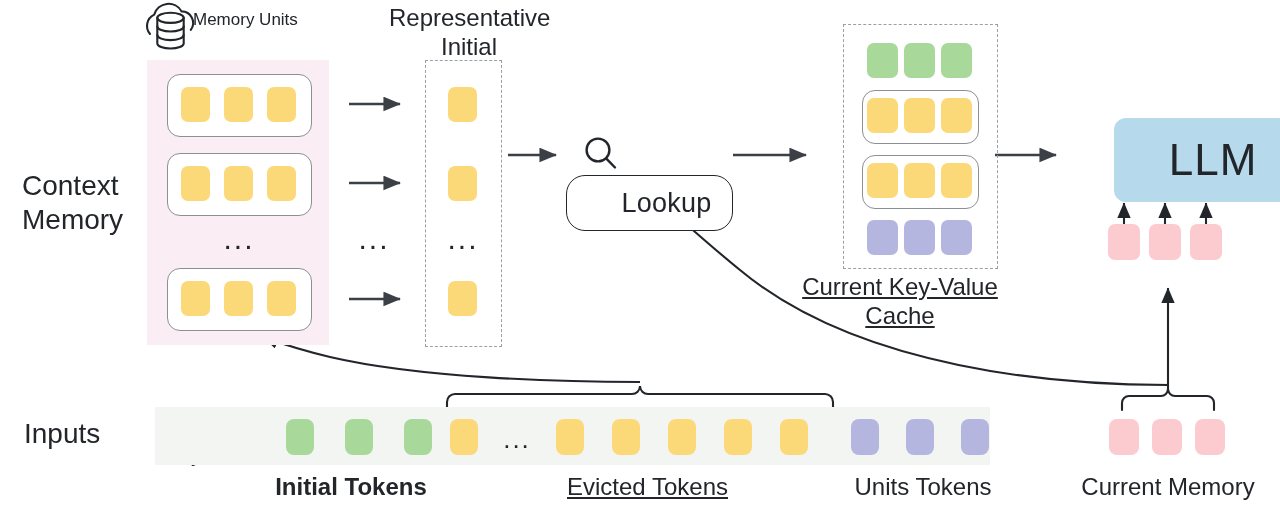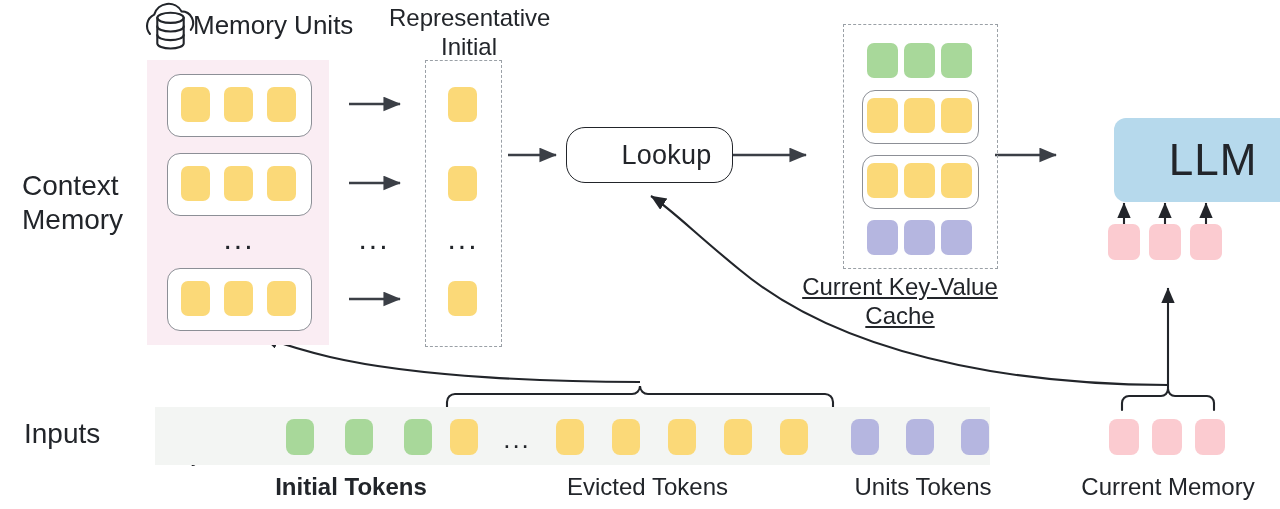--- a/index.html
+++ b/index.html
@@ -18,21 +18,21 @@
   .dashed{position:absolute;border:1.8px dashed #9aa0a6;background:transparent;}
 
   
   .pinkpanel{position:absolute;background:#FAEDF3;}
 
   
   .strip{position:absolute;background:#F3F5F3;}
 
   
   .lookup{position:absolute;border:1.8px solid #22252a;border-radius:19px;background:#fff;
-          display:flex;align-items:center;justify-content:center;gap:7px;}
+          display:flex;align-items:center;justify-content:center;gap:7px;margin-top:48px;}
   .lookup .ltxt{font-size:27px;letter-spacing:.2px;}
 
   
   .llmbox{position:absolute;border-radius:12px;display:flex;align-items:center;justify-content:center;}
   .llmbox .llmtxt{font-size:44px;letter-spacing:1px;color:#22252a;}
 
   .ell{position:absolute;color:#22252a;font-size:30px;letter-spacing:2px;line-height:1;}
   svg.ov{position:absolute;left:0;top:0;width:1280px;height:509px;overflow:visible;pointer-events:none;}
 </style>
 </head>
@@ -83,39 +83,39 @@
 
   <g stroke="#22252a" stroke-width="2.1" marker-end="url(#ahS)">
     <line x1="1124" y1="224" x2="1124" y2="203"></line>
     <line x1="1165" y1="224" x2="1165" y2="203"></line>
     <line x1="1206" y1="224" x2="1206" y2="203"></line>
   </g>
 
   <line x1="1168" y1="392" x2="1168" y2="288" stroke="#22252a" stroke-width="2.1" marker-end="url(#ahS)"></line>
 </svg>
 
-<div class="lbl" style="left:193px;top:10px;font-size:26px;">Memory Units</div>
+<div class="lbl" style="left:193px;top:10px;font-size:17px;">Memory Units</div>
 
 <div class="lbl" style="left:389px;top:3px;width:160px;text-align:center;font-size:24px;">Representative
 Initial</div>
 
 <div class="lbl" style="left:22px;top:169px;font-size:28px;">Context
 Memory</div>
 
 <div class="lbl" style="left:800px;top:272px;width:200px;text-align:center;font-size:24px;text-decoration:underline;">Current Key-Value
 Cache</div>
 
 <div class="lbl" style="left:24px;top:417px;font-size:28px;">Inputs</div>
 
 <div class="lbl" style="left:164px;top:414px;font-size:22px;">Past
 Key-Value</div>
 
 <div class="lbl" style="left:206px;top:472px;width:290px;text-align:center;font-size:24px;font-weight:bold;">Initial Tokens</div>
 
-<div class="lbl" style="left:540px;top:472px;width:215px;text-align:center;font-size:24px;">Evicted Tokens</div>
+<div class="lbl" style="left:540px;top:472px;width:215px;text-align:center;font-size:24px;text-decoration:underline;">Evicted Tokens</div>
 
 <div class="lbl" style="left:833px;top:472px;width:180px;text-align:center;font-size:24px;">Units Tokens</div>
 
 <div class="lbl" style="left:1078px;top:472px;width:180px;text-align:center;font-size:24px;">Current Memory</div>
 
 <div class="pinkpanel" style="left:147px;top:60px;width:182px;height:285px;"></div>
 
 <div class="munit" style="left:167px;top:74px;width:143px;height:61px;"></div>
 <div class="tok" style="left:181px;top:87px;width:29px;height:35px;background:#FBD978;"></div>
 <div class="tok" style="left:224px;top:87px;width:29px;height:35px;background:#FBD978;"></div>

